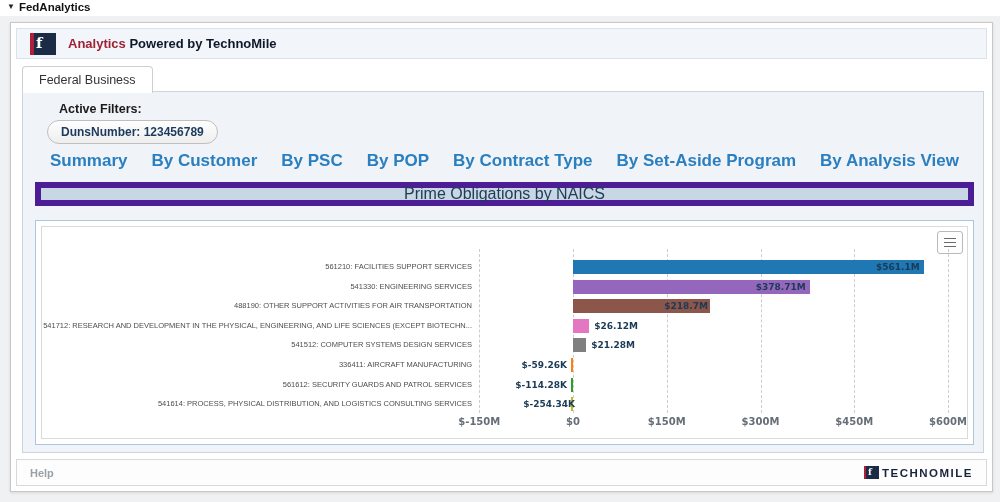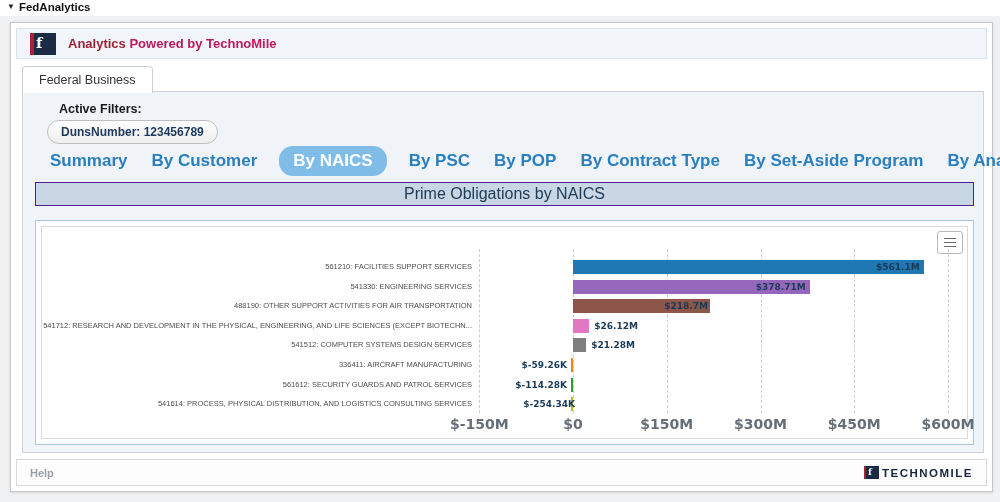--- a/index.html
+++ b/index.html
@@ -18,45 +18,45 @@
   
   .card{position:absolute;left:10px;top:22px;width:981px;height:468px;background:#fff;border:1px solid #c7c7c7;box-shadow:0 1px 3px rgba(0,0,0,.10);}
 
   
   .brand-band{position:absolute;left:5px;top:5px;right:5px;height:31px;background:#f2f6fa;border:1px solid #dbe3ea;display:flex;align-items:center;padding-left:13px;box-sizing:border-box;}
   .logo{position:relative;width:26px;height:22px;margin-right:12px;}
   .logo .bar{position:absolute;left:0;top:0;width:5px;height:22px;background:#b01f3a;}
   .logo .sq{position:absolute;left:4px;top:0;width:22px;height:22px;background:#1c2b45;color:#fff;font-family:"DejaVu Serif",serif;font-weight:bold;font-size:15px;line-height:20px;padding-left:2px;box-sizing:border-box;}
   .brand-text{font-size:13px;font-weight:bold;}
   .brand-text .red{color:#9f2134;}
-  .brand-text .navy{color:#be185d;}
+  .brand-text .navy{color:#0f172a;}
 
   
   .fed-tab{position:absolute;left:11px;top:43px;height:26px;z-index:3;background:#fff;border:1px solid #c9d0d6;border-bottom:none;border-radius:4px 4px 0 0;display:flex;align-items:center;padding:0 16px;font-size:12.5px;color:#333;}
 
   
   .content-panel{position:absolute;left:11px;top:68px;right:8px;height:362px;background:#f0f3f7;border:1px solid #ccd3da;box-sizing:border-box;z-index:2;}
   .filters-heading{position:absolute;left:24px;top:10px;font-size:12.5px;font-weight:bold;color:#1a1a1a;margin-left:12px;}
   .filter-pill{position:absolute;left:24px;top:28px;padding:4px 13px;border:1px solid #bfbfbf;border-radius:12px;background:linear-gradient(#fefefe,#eeeeee);font-size:12px;font-weight:bold;color:#1c3a5e;}
 
   .analysis-tabs{position:absolute;left:25px;top:56px;right:20px;height:25px;display:flex;align-items:center;gap:20px;}
   .nav-tab{font-size:17px;font-weight:bold;color:#2a7fc1;padding:5px 2px;cursor:pointer;white-space:nowrap;}
   .nav-tab.active{background:#7fbde8;color:#ffffff;border-radius:14px;padding:5px 14px;}
 
-  .banner{position:absolute;left:12px;top:90px;right:9px;height:24px;background:#c9d6e3;border:1px solid #4c1d95;display:flex;align-items:center;justify-content:center;font-size:16px;color:#203d58;box-sizing:border-box;}
+  .banner{position:absolute;left:12px;top:90px;right:9px;height:24px;background:#c9d6e3;border:6px solid #4c1d95;display:flex;align-items:center;justify-content:center;font-size:16px;color:#203d58;box-sizing:border-box;}
 
   .chart-panel{position:absolute;left:12px;top:128px;right:9px;height:225px;background:#fff;border:1px solid #a9c8e0;box-sizing:border-box;}
   .chart-inner{position:absolute;left:5px;top:5px;right:5px;bottom:5px;border:1px solid #dadada;background:#fff;}
   .plot{position:absolute;left:0;top:0;right:0;bottom:0;}
 
   .menu-btn{position:absolute;right:4px;top:4px;width:24px;height:21px;border:1px solid #b9b9b9;border-radius:3px;background:#fdfdfd;display:flex;flex-direction:column;align-items:center;justify-content:center;gap:2.5px;cursor:pointer;}
   .menu-btn i{display:block;width:12px;height:1.5px;background:#6a6a6a;}
 
   .gridline{position:absolute;top:22px;height:164px;width:0;border-left:1px dashed #cccccc;}
-  .tick{position:absolute;top:189px;transform:translateX(-50%);font-family:"DejaVu Sans",sans-serif;font-size:14px;font-weight:bold;color:#666e78;white-space:nowrap;}
+  .tick{position:absolute;top:189px;transform:translateX(-50%);font-family:"DejaVu Sans",sans-serif;font-size:10px;font-weight:bold;color:#666e78;white-space:nowrap;}
   .cat{position:absolute;left:0;width:430px;text-align:right;font-size:7.5px;color:#4d4d4d;white-space:nowrap;line-height:10px;}
   .bar{position:absolute;}
   .val{position:absolute;font-family:"DejaVu Sans",sans-serif;font-size:9px;font-weight:bold;color:#1b3a55;line-height:14px;white-space:nowrap;}
 
   
   .footer{position:absolute;left:5px;right:5px;bottom:5px;height:27px;background:#fdfdfd;border:1px solid #d9d9d9;display:flex;align-items:center;justify-content:space-between;padding:0 13px;box-sizing:border-box;}
   .help{font-size:11px;font-weight:bold;color:#9aa0a8;cursor:pointer;}
   .foot-brand{display:flex;align-items:center;gap:3px;}
   .mini-logo{position:relative;width:15px;height:13px;}
   .mini-logo .bar{position:absolute;left:0;top:0;width:3px;height:13px;background:#b01f3a;}
@@ -87,21 +87,20 @@
     <span>Federal Business</span>
   </div>
 
   <div class="content-panel">
     <div class="filters-heading">Active Filters:</div>
     <div class="filter-pill">DunsNumber: 123456789</div>
 
     <div class="analysis-tabs">
         <span class="nav-tab">Summary</span>
         <span class="nav-tab">By Customer</span>
-        <span class="nav-tab active">By NAICS</span>
         <span class="nav-tab">By PSC</span>
         <span class="nav-tab">By POP</span>
         <span class="nav-tab">By Contract Type</span>
         <span class="nav-tab">By Set-Aside Program</span>
         <span class="nav-tab">By Analysis View</span>
       </div>
 
     <div class="banner">
       <span>Prime Obligations by NAICS</span>
     </div>

